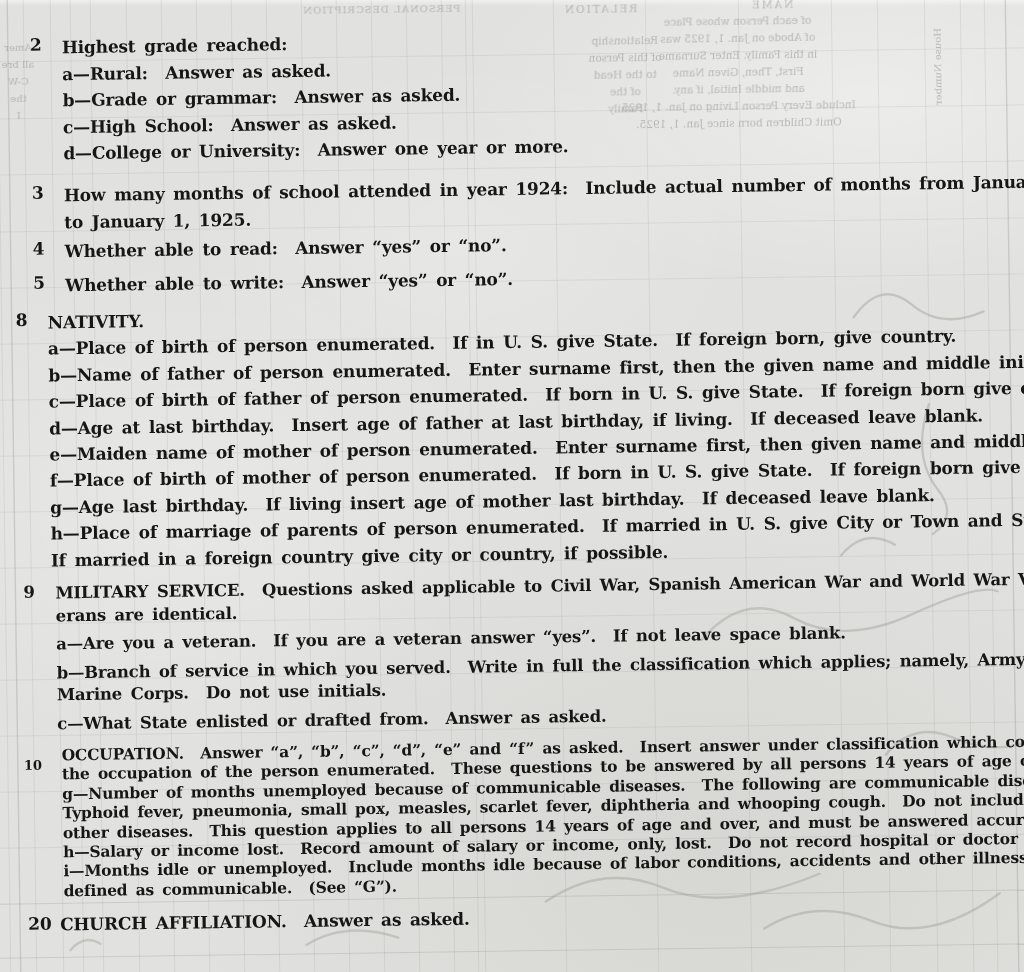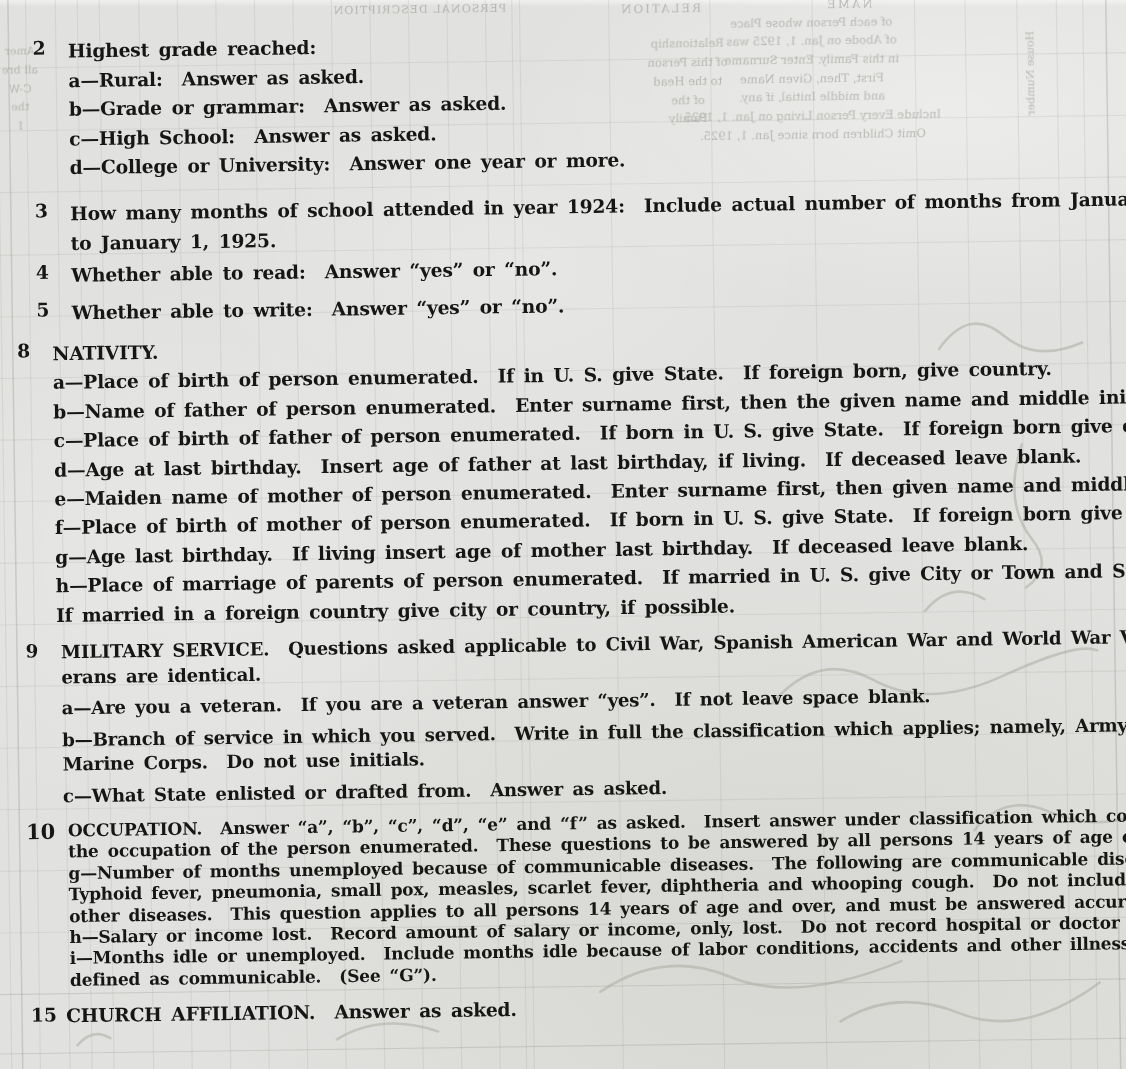--- a/index.html
+++ b/index.html
@@ -207,33 +207,33 @@
           </div>
           <div style="margin-top: 6px;">
             <div class="ln" style="line-height: 22.5px;">b—Branch of service in which you served.  Write in full the classification which applies; namely, Army, Navy or</div>
             <div class="ln" style="line-height: 22.5px;">Marine Corps.  Do not use initials.</div>
           </div>
           <div style="margin-top: 6px;">
             <div class="ln" style="line-height: 22.5px;">c—What State enlisted or drafted from.  Answer as asked.</div>
           </div>
         </div>
         <div class="item" style="top: 739px; left: 58px; font-size: 15.5px;">
-          <span class="num" style="left: -38px; top: 0px; font-size: 19px;">10</span>
+          <span class="num" style="left: -38px; top: 12px; font-size: 13px;">10</span>
           <div>
             <div class="ln" style="line-height: 19.4px;">OCCUPATION.  Answer “a”, “b”, “c”, “d”, “e” and “f” as asked.  Insert answer under classification which covers</div>
             <div class="ln" style="line-height: 19.4px;">the occupation of the person enumerated.  These questions to be answered by all persons 14 years of age or over.</div>
             <div class="ln" style="line-height: 19.4px;">g—Number of months unemployed because of communicable diseases.  The following are communicable diseases:</div>
             <div class="ln" style="line-height: 19.4px;">Typhoid fever, pneumonia, small pox, measles, scarlet fever, diphtheria and whooping cough.  Do not include</div>
             <div class="ln" style="line-height: 19.4px;">other diseases.  This question applies to all persons 14 years of age and over, and must be answered accurately.</div>
             <div class="ln" style="line-height: 19.4px;">h—Salary or income lost.  Record amount of salary or income, only, lost.  Do not record hospital or doctor bills.</div>
             <div class="ln" style="line-height: 19.4px;">i—Months idle or unemployed.  Include months idle because of labor conditions, accidents and other illnesses not</div>
             <div class="ln" style="line-height: 19.4px;">defined as communicable.  (See “G”).</div>
           </div>
         </div>
         <div class="item" style="top: 907px; left: 54px; font-size: 17px;">
-          <span class="num" style="left: -32px; top: 0px; font-size: 17px;">15</span>
+          <span class="num" style="left: -32px; top: 0px; font-size: 17px;">20</span>
           <div>
             <div class="ln" style="line-height: 22px;">CHURCH AFFILIATION.  Answer as asked.</div>
           </div>
         </div>
       </div>
   </div>
 </div>
 
 </body></html>

